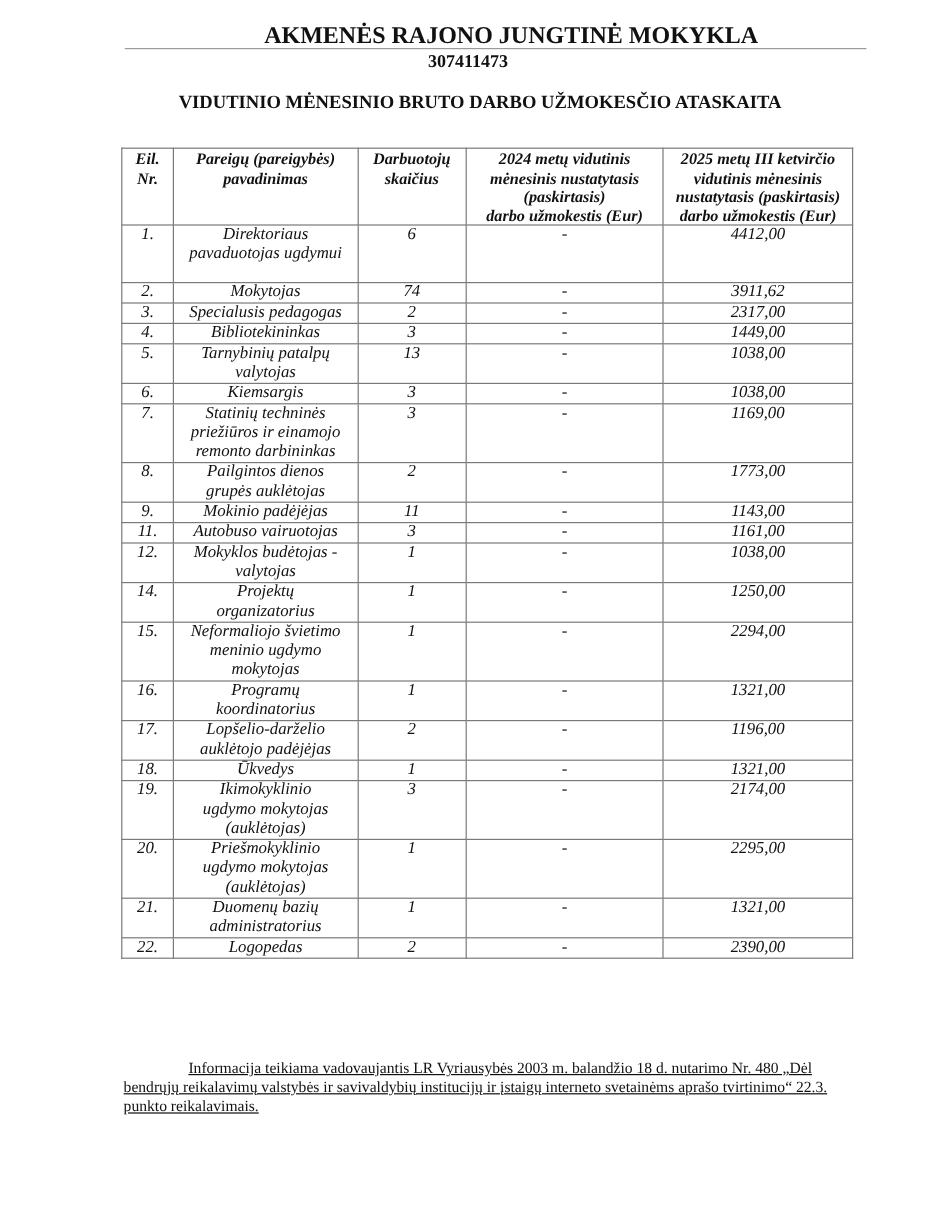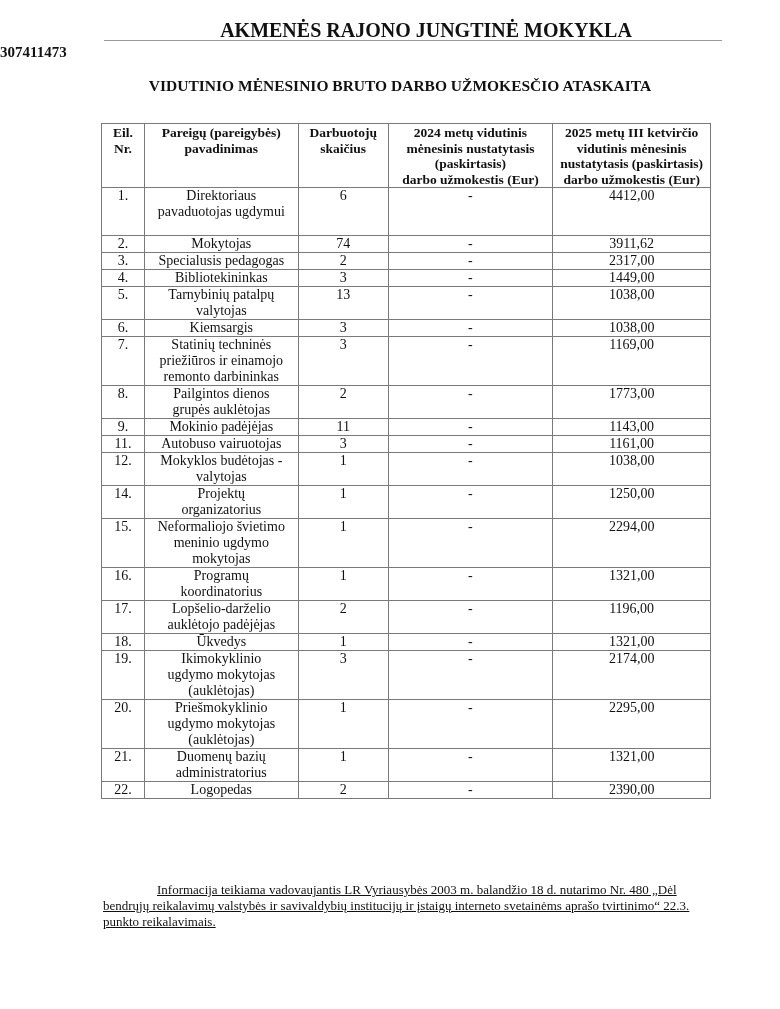--- a/index.html
+++ b/index.html
@@ -9,30 +9,30 @@
   }
   .org-name {
     position: absolute; left: 0; width: 780px; top: 19px; text-align: center;
     font-weight: bold; font-size: 20px; letter-spacing: 0px; padding-left: 36px;
   }
   .org-rule {
     position: absolute; left: 104px; width: 618px; top: 40px; height: 0;
     border-top: 1px solid #9a9a9a;
   }
   .org-code {
-    position: absolute; left: 0; width: 780px; top: 44px; text-align: left;
+    position: absolute; left: 0; width: 780px; top: 44px; text-align: center;
     font-weight: bold; font-size: 15px;
   }
   .report-title {
     position: absolute; left: 0; width: 800px; top: 77px; text-align: center;
     font-weight: bold; font-size: 15.5px;
   }
   table.salaries {
     position: absolute; left: 101px; top: 123px; border-collapse: collapse;
-    width: 610px; font-size: 14px; line-height: 16px;
+    width: 610px; font-size: 14px; line-height: 16px; font-style: italic;
   }
   table.salaries th, table.salaries td {
     border: 1px solid #7a7a7a; padding: 0 2px; vertical-align: top; text-align: center;
   }
   table.salaries th { font-weight: bold; font-size: 13.5px; line-height: 15.5px; padding-top: 1px; height: 61px; }
   col.c1 { width: 43px; } col.c2 { width: 154px; } col.c3 { width: 90px; } col.c4 { width: 165px; } col.c5 { width: 158px; }
   td.mid { vertical-align: middle; }
   .footnote {
     position: absolute; left: 103px; top: 882px; width: 618px;
     font-size: 13px; line-height: 16px; text-indent: 54px; text-decoration: underline;

